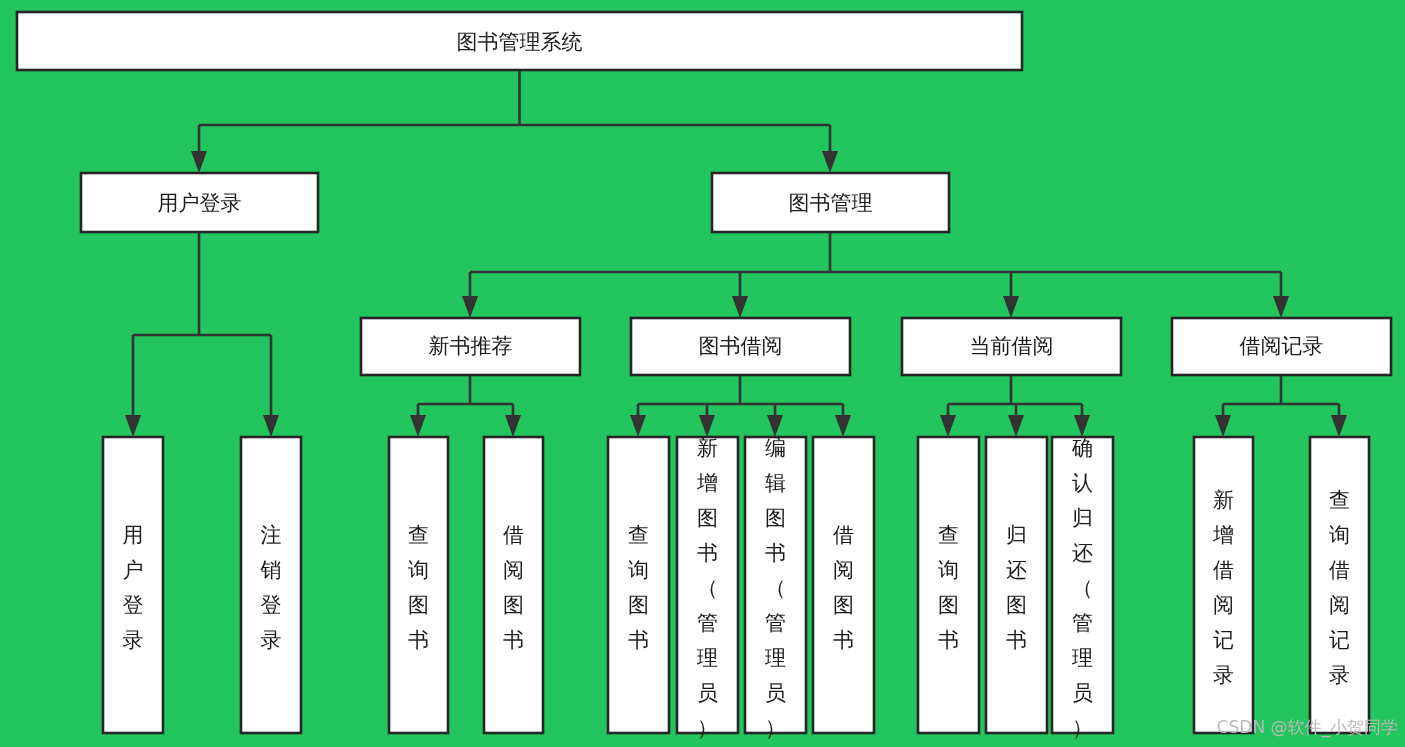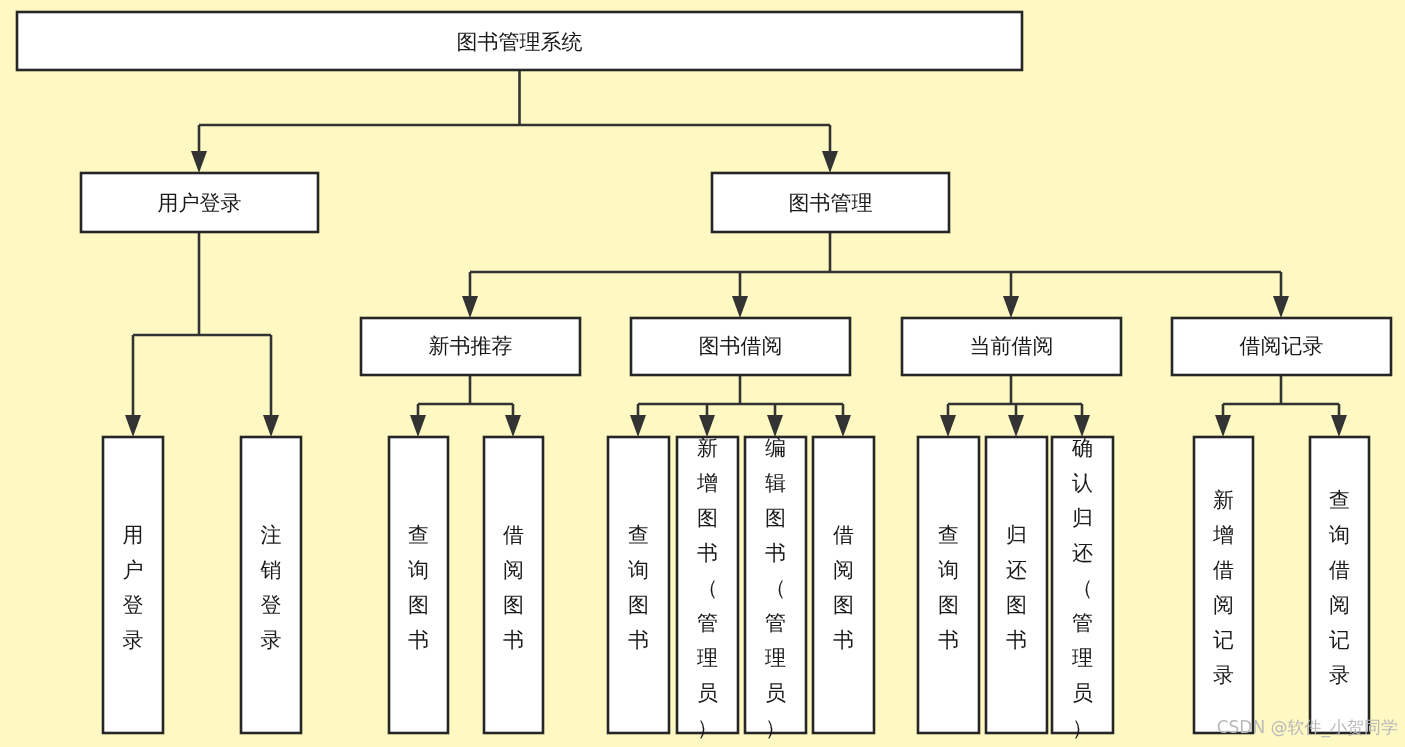--- a/index.html
+++ b/index.html
@@ -11,21 +11,21 @@
   body {
     width: 1405px;
     height: 747px;
     font-family: "DejaVu Sans", "Liberation Sans", sans-serif;
     overflow: hidden;
   }
   #diagram-root {
     position: relative;
     width: 1405px;
     height: 747px;
-    background: #fef9c3;
+    background: #22c55e;
   }
   svg#tree-svg {
     position: absolute;
     left: 0;
     top: 0;
     width: 1405px;
     height: 747px;
     display: block;
   }
   .node-box {

